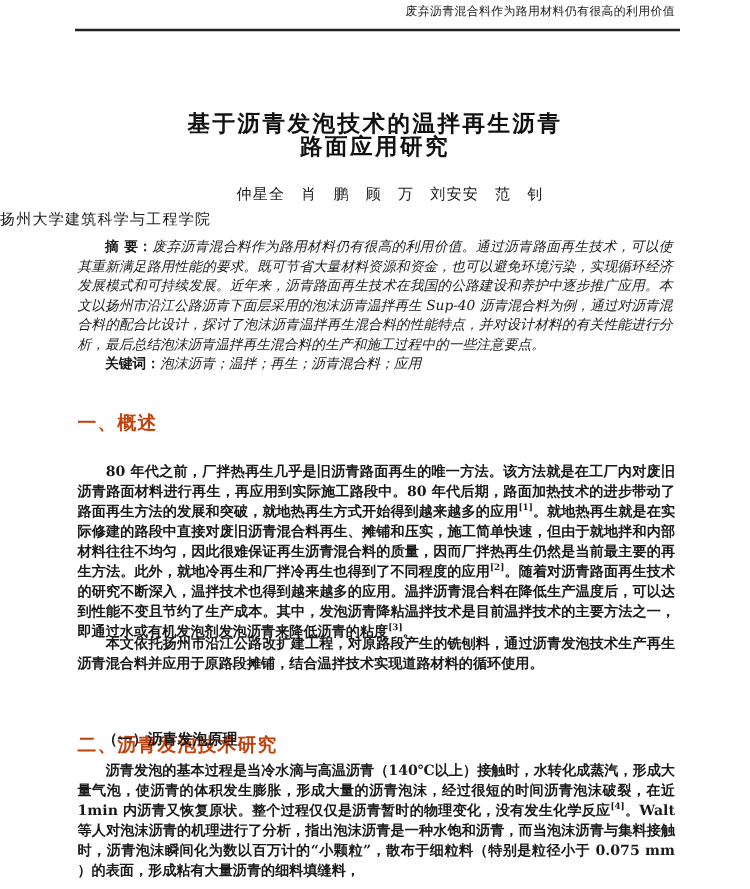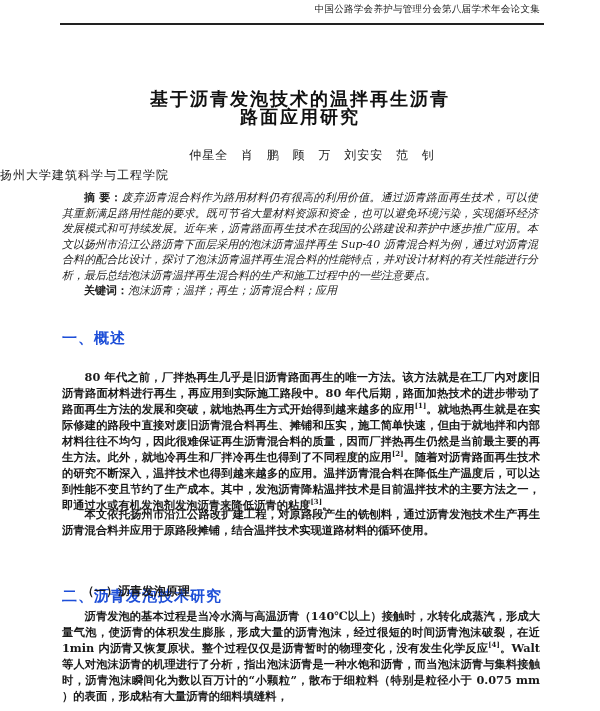--- a/index.html
+++ b/index.html
@@ -8,34 +8,34 @@
   .running-head { position: absolute; top: 3px; right: 60px; font-size: 9.5px; letter-spacing: 0.3px; color: #222; }
   .head-rule { position: absolute; top: 23px; left: 60px; width: 484px; height: 1.5px; background: #222; }
   .title { position: absolute; left: 0; width: 600px; text-align: center; font-family: "DejaVu Sans", sans-serif; font-weight: bold; font-size: 18px; letter-spacing: 2px; color: #111; }
   .t1 { top: 87px; }
   .t2 { top: 105px; }
   .authors { position: absolute; top: 147px; left: 0; width: 600px; text-align: center; font-size: 12px; letter-spacing: 1px; word-spacing: 8px; padding-left: 12px; }
   .affil { position: absolute; top: 167px; left: 0; width: 600px; font-size: 12px; letter-spacing: 1px; }
   .abstract { position: absolute; top: 190px; left: 62px; width: 476px; font-size: 11px; line-height: 15.5px; text-indent: 2em; text-align: justify; font-style: italic; }
   .abstract b, .keywords b { font-style: normal; font-weight: bold; }
   .keywords { position: absolute; top: 283px; left: 62px; width: 476px; font-size: 11px; line-height: 15px; text-indent: 2em; font-style: italic; }
-  .sec-h { position: absolute; left: 62px; font-family: "DejaVu Sans", sans-serif; font-size: 15px; font-weight: bold; color: #1d4ed8; letter-spacing: 1px; }
+  .sec-h { position: absolute; left: 62px; font-family: "DejaVu Sans", sans-serif; font-size: 15px; font-weight: bold; color: #c2410c; letter-spacing: 1px; }
   .s1 { top: 329px; }
   .s2 { top: 575px; margin-top: 12px; }
   .sub-h { position: absolute; top: 583px; left: 82px; font-family: "DejaVu Sans", sans-serif; font-size: 12px; font-weight: bold; }
   .para { position: absolute; left: 62px; width: 478px; font-size: 11.3px; line-height: 16px; text-indent: 2em; text-align: justify; font-weight: bold; }
   .p1 { top: 369px; }
   .p2 { top: 506px; }
   .p3 { top: 608px; }
   sup { font-size: 7px; line-height: 0; }
 </style>
 </head>
 <body>
 
-<div class="running-head">中国公路学会养护与管理分会第八届学术年会论文集</div>
+<div class="running-head">废弃沥青混合料作为路用材料仍有很高的利用价值</div>
 <div class="head-rule"></div>
 
 <div class="title t1">基于沥青发泡技术的温拌再生沥青</div>
 <div class="title t2">路面应用研究</div>
 
 <div class="authors">仲星全  肖  鹏  顾  万  刘安安  范  钊</div>
 <div class="affil">扬州大学建筑科学与工程学院</div>
 
 <div class="abstract"><b>摘  要：</b><span>废弃沥青混合料作为路用材料仍有很高的利用价值。通过沥青路面再生技术，可以使其重新满足路用性能的要求。既可节省大量材料资源和资金，也可以避免环境污染，实现循环经济发展模式和可持续发展。近年来，沥青路面再生技术在我国的公路建设和养护中逐步推广应用。本文以扬州市沿江公路沥青下面层采用的泡沫沥青温拌再生 Sup-40 沥青混合料为例，通过对沥青混合料的配合比设计，探讨了泡沫沥青温拌再生混合料的性能特点，并对设计材料的有关性能进行分析，最后总结泡沫沥青温拌再生混合料的生产和施工过程中的一些注意要点。</span></div>
 

